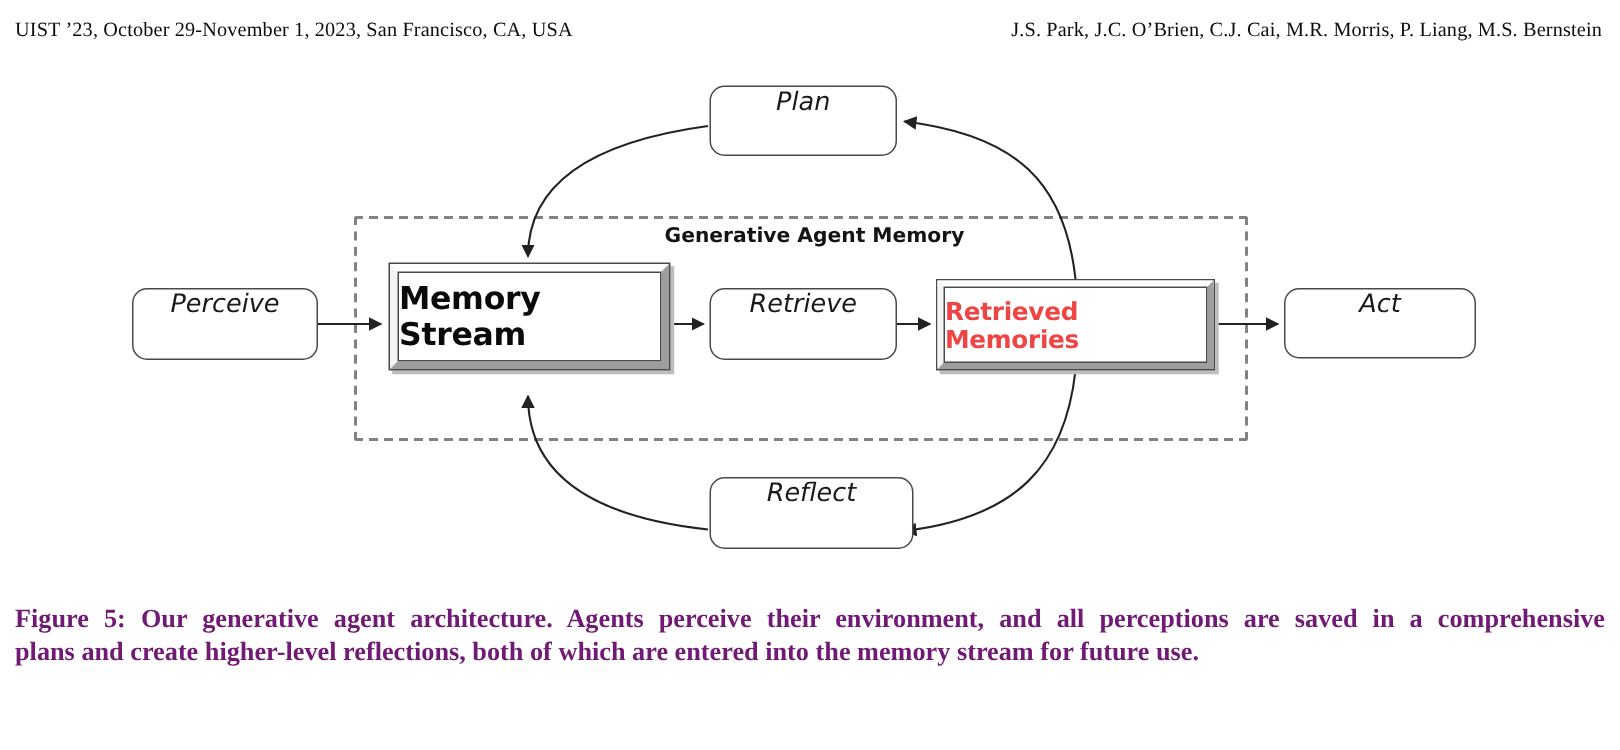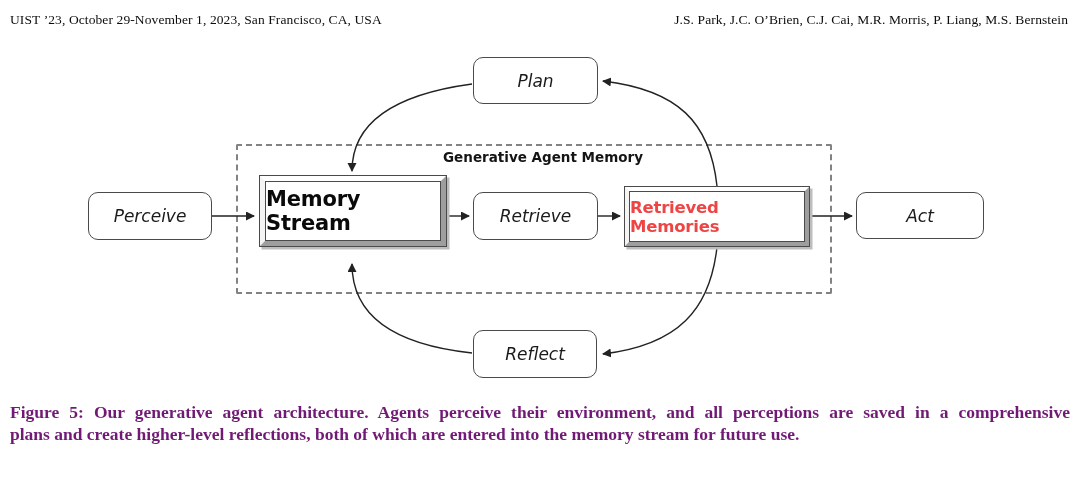--- a/index.html
+++ b/index.html
@@ -15,21 +15,21 @@
     font-size:13.5px; letter-spacing:0.1px; color:#0d0d0d; }
   
   .arrow-layer { position:absolute; left:0; top:0; width:1080px; height:500px; }
   .dashed-box { position:absolute; left:236px; top:144px; width:592px; height:146px;
     border:2px dashed #828282; border-radius:2px; background:transparent; }
   .gam-label { position:absolute; left:236px; top:149px; width:592px;
     text-align:center; padding-left:22px; box-sizing:border-box;
     font-family:"DejaVu Sans","Liberation Sans",sans-serif;
     font-weight:bold; font-size:13.5px; color:#141414; }
   .node { position:absolute; background:#ffffff; box-sizing:border-box;
-    display:flex; align-items:center; justify-content:center;
+    display:flex; justify-content:center;
     font-family:"DejaVu Sans","Liberation Sans",sans-serif; }
   .rounded { border:1.4px solid #4a4a4a; border-radius:10px; }
   .lbl-italic { font-style:italic; font-size:17px; color:#1a1a1a; }
   
   .bevel { border:1px solid #4a4a4a; box-shadow:2.5px 2.5px 0 #bdbdbd; }
   .bevel-mid { position:absolute; inset:0; border-style:solid;
     border-color:#ffffff #9e9e9e #9e9e9e #f4f4f4; }
   .bevel-mid.b5 { border-width:5px; }
   .bevel-mid.b4 { border-width:4px; }
   .bevel-core { position:absolute; inset:0; border:1px solid #4a4a4a;
@@ -82,21 +82,21 @@
   </div>
 
   <div class="node rounded" style="left:473px; top:192px; width:125px; height:48px;">
     <span class="lbl-italic">Retrieve</span>
   </div>
 
   <div class="node rounded" style="left:856px; top:192px; width:128px; height:47px;">
     <span class="lbl-italic">Act</span>
   </div>
 
-  <div class="node rounded" style="left:473px; top:330px; width:124px; height:48px;">
+  <div class="node rounded" style="left:473px; top:318px; width:136px; height:48px;">
     <span class="lbl-italic">Reflect</span>
   </div>
 
   <div class="node bevel" style="left:259px; top:175px; width:188px; height:72px;">
     <div class="bevel-mid b5">
       <div class="bevel-core">
         <span class="lbl-bold-lg">Memory Stream</span>
       </div>
     </div>
   </div>

